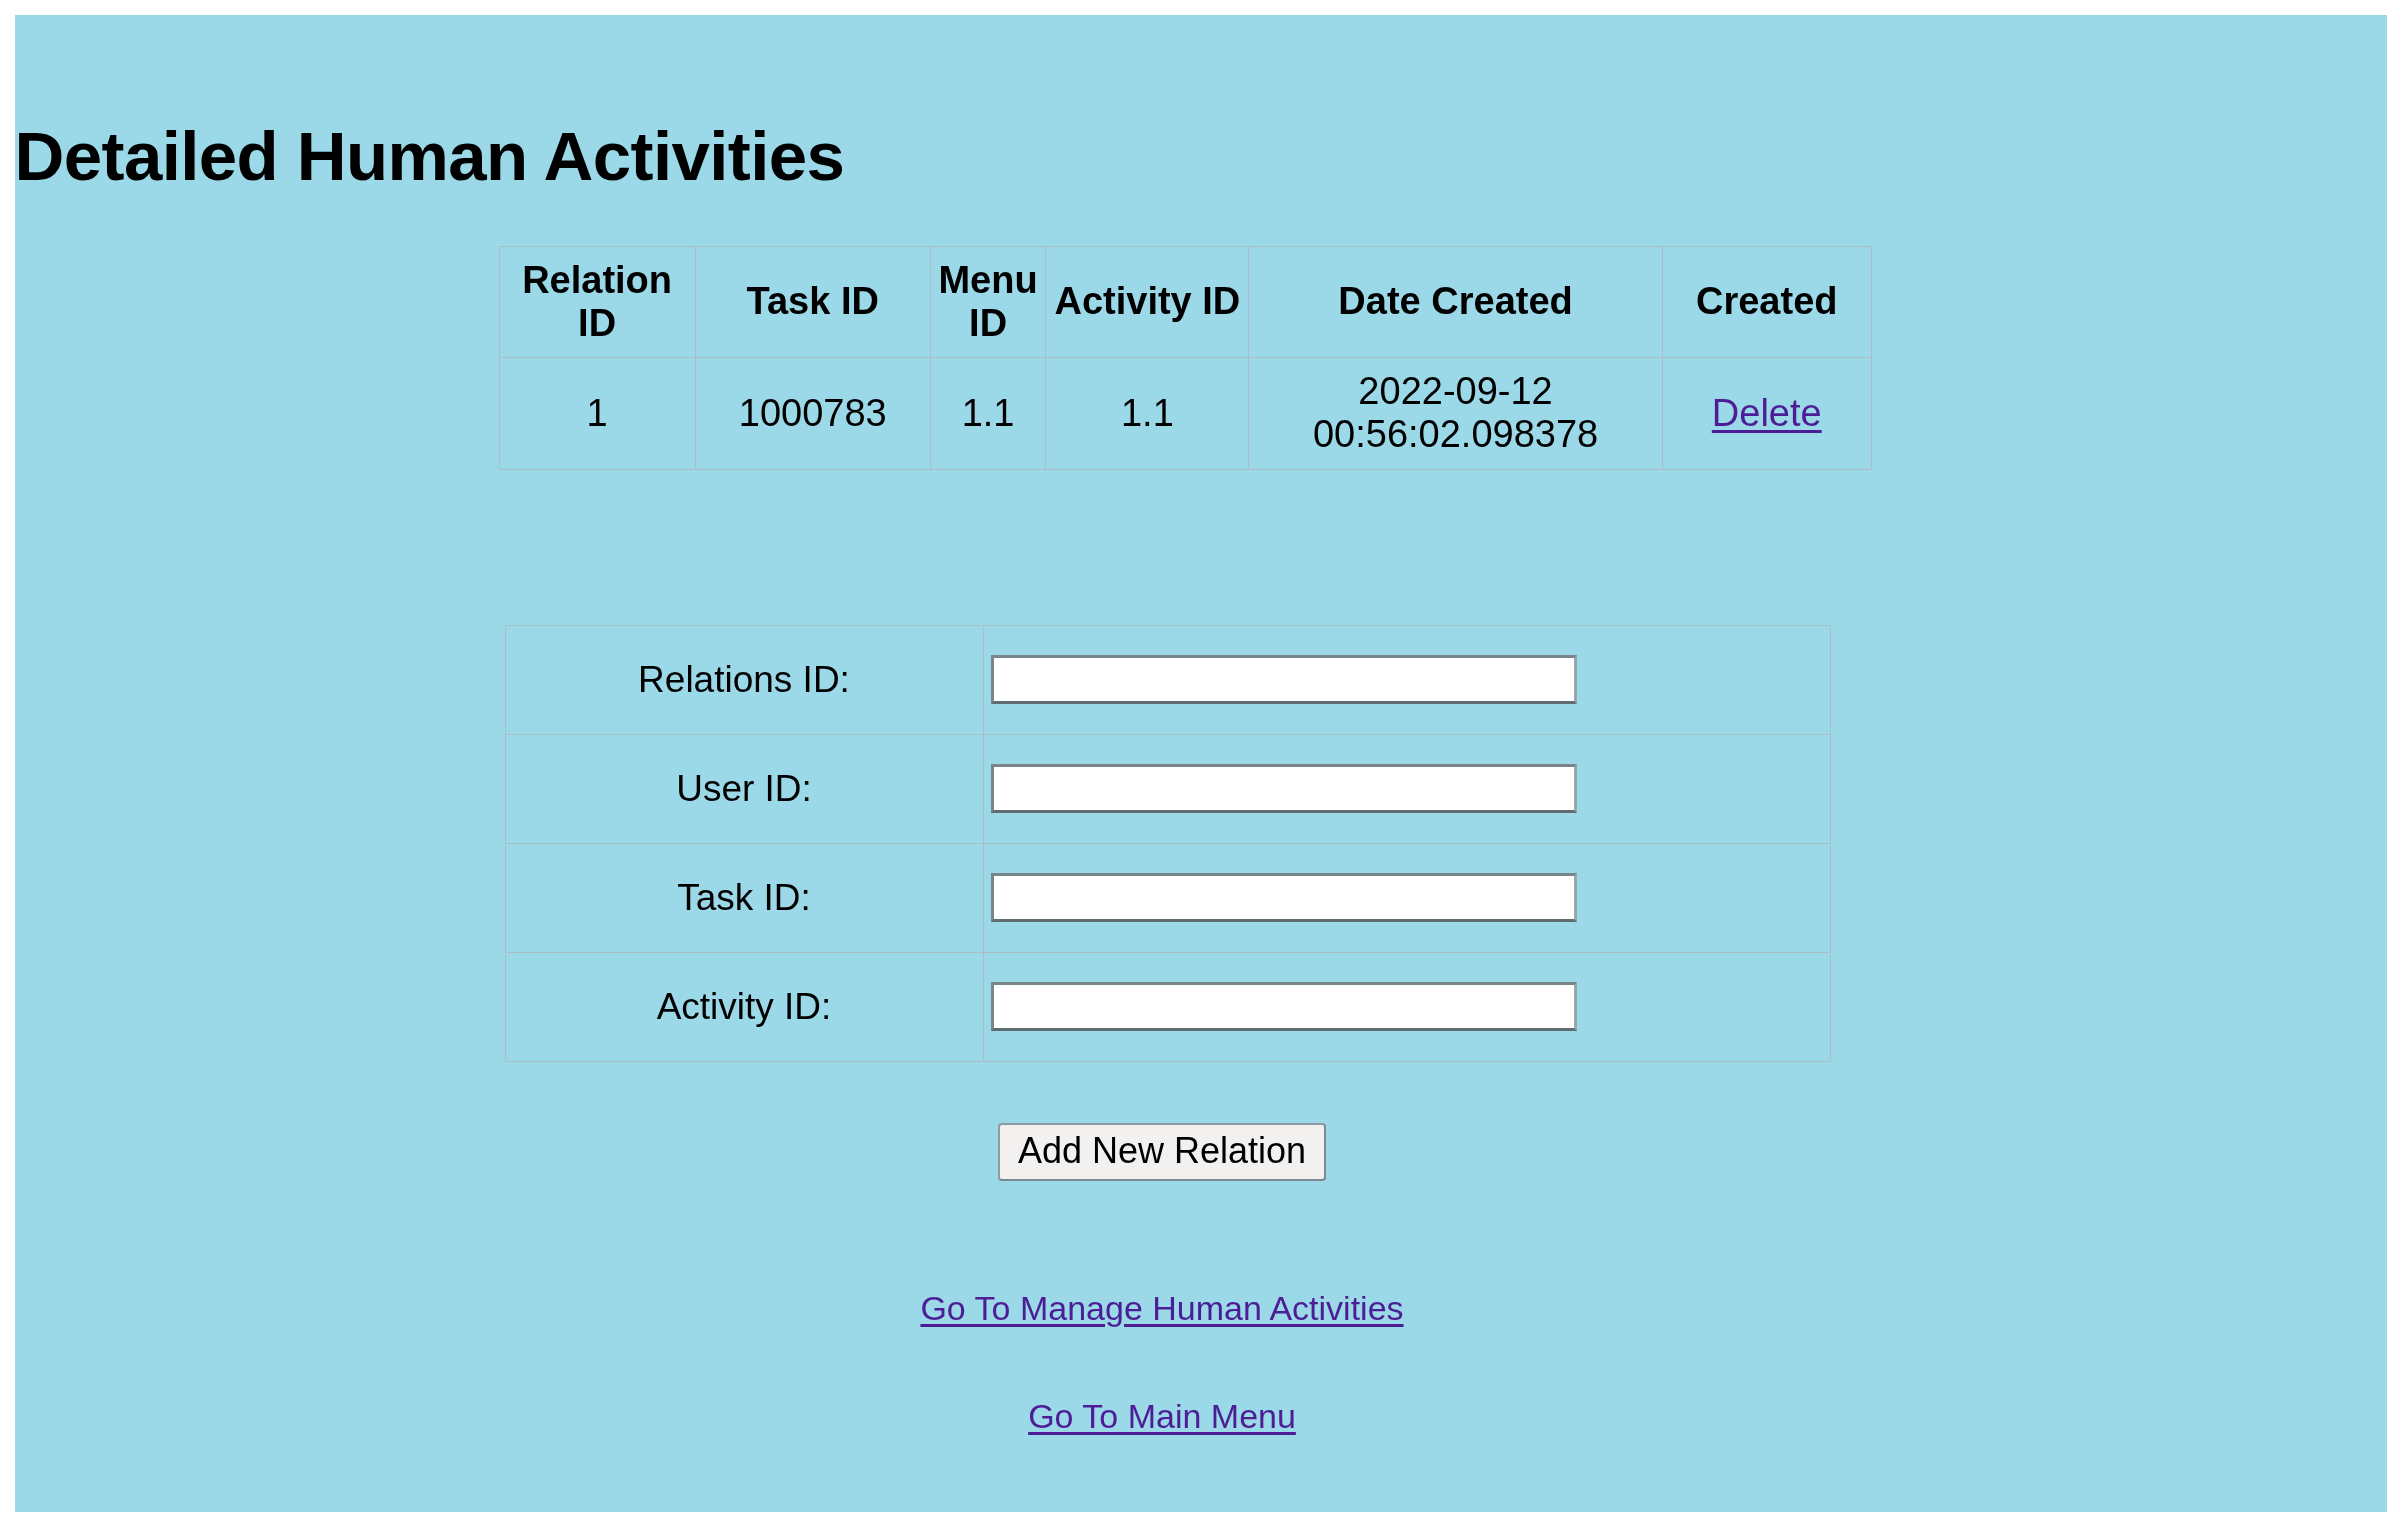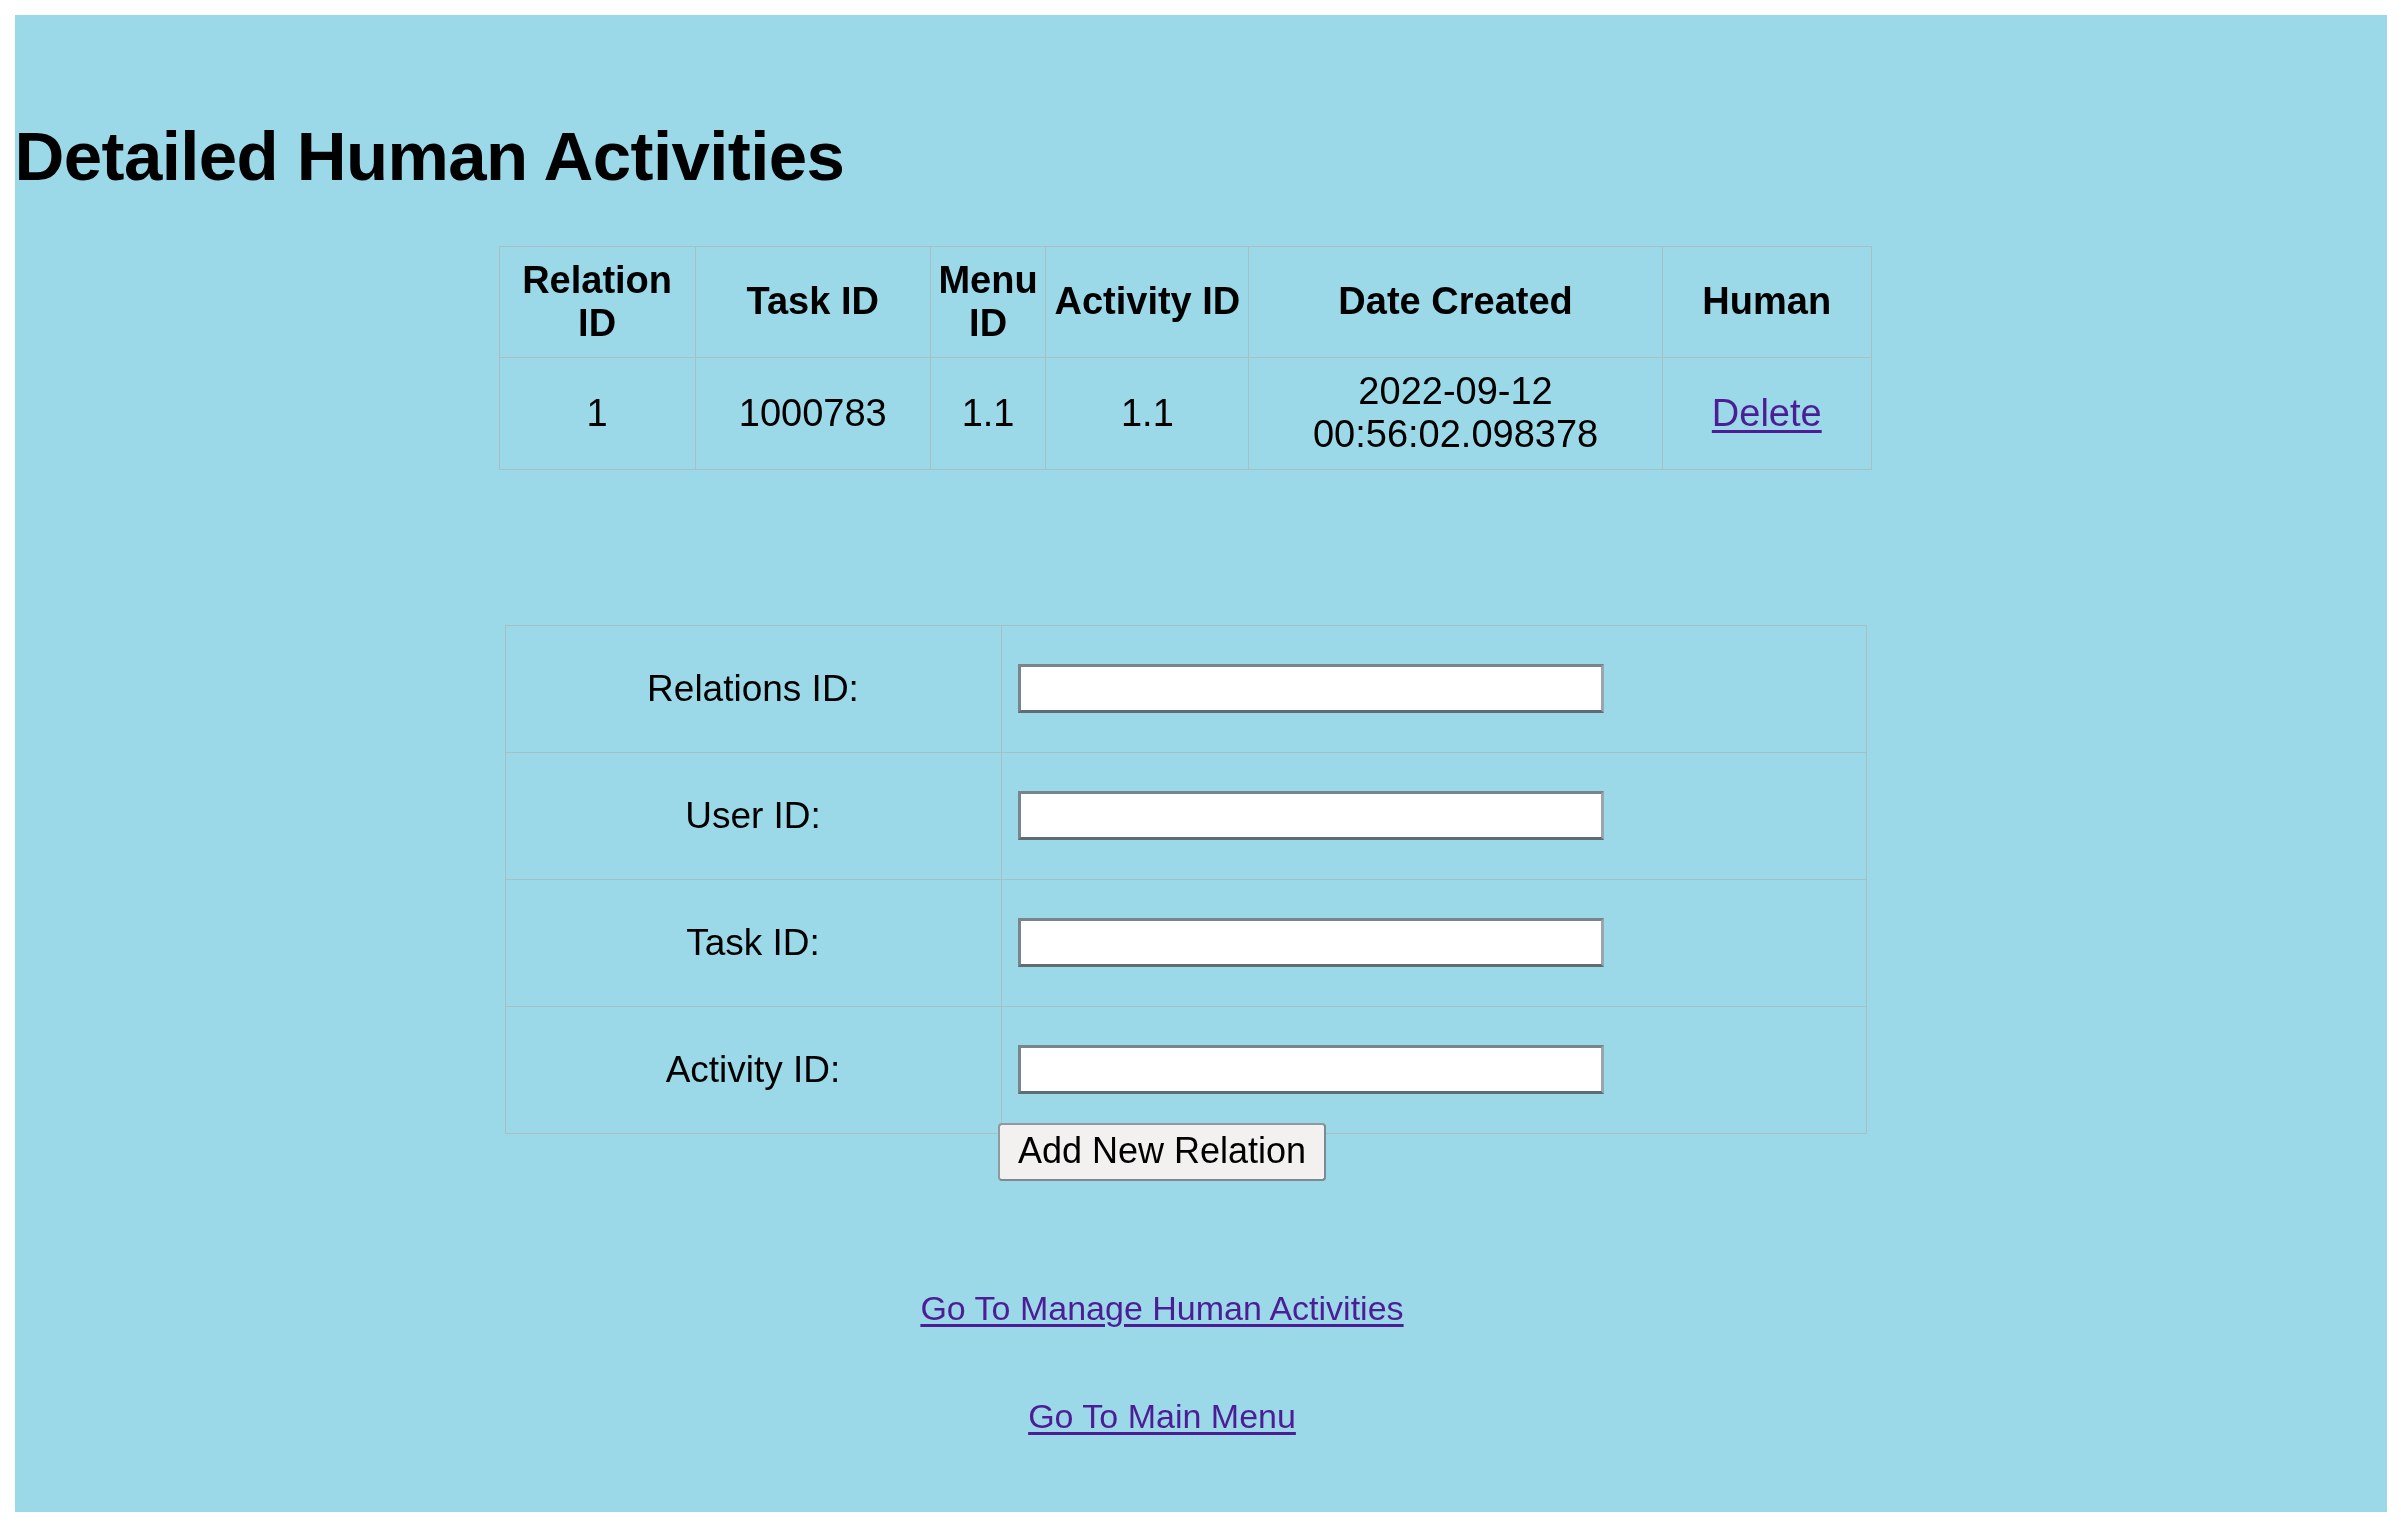--- a/index.html
+++ b/index.html
@@ -92,21 +92,21 @@
   
   #form-table-wrap {
     position: absolute;
     left: 490px;
     top: 610px;
   }
   #form-table { table-layout: fixed; }
   #form-table td {
     height: 94px;
     vertical-align: middle;
-    padding: 16px;
+    padding: 7px;
   }
   td.form-label {
     width: 463px;
     text-align: center;
     font-size: 37px;
     color: #000000;
   }
   td.form-field {
     width: 832px;
     text-align: left;
@@ -169,21 +169,21 @@
 
   <div id="data-table-wrap">
     <table class="grid" id="data-table">
       <thead>
         <tr>
           <th class="col-relation">Relation ID</th>
           <th class="col-user">Task ID</th>
           <th class="col-task">Menu ID</th>
           <th class="col-activity">Activity ID</th>
           <th class="col-date">Date Created</th>
-          <th class="col-remove">Human</th>
+          <th class="col-remove">Created</th>
         </tr>
       </thead>
       <tbody>
         <tr>
           <td>1</td>
           <td>1000783</td>
           <td>1.1</td>
           <td>1.1</td>
           <td class="date-cell">2022-09-12 00:56:02.098378</td>
           <td>

